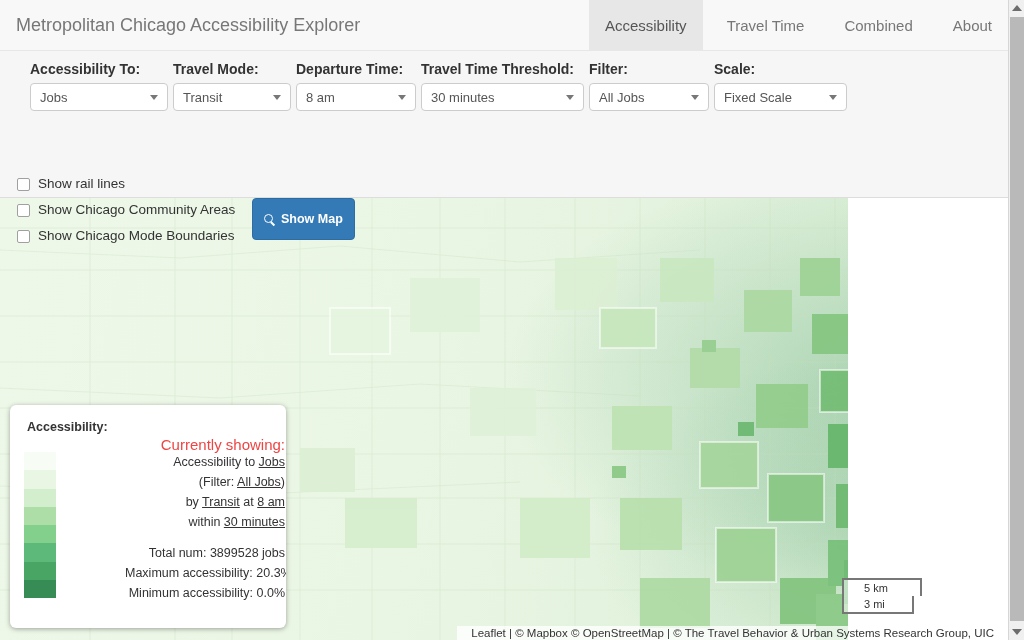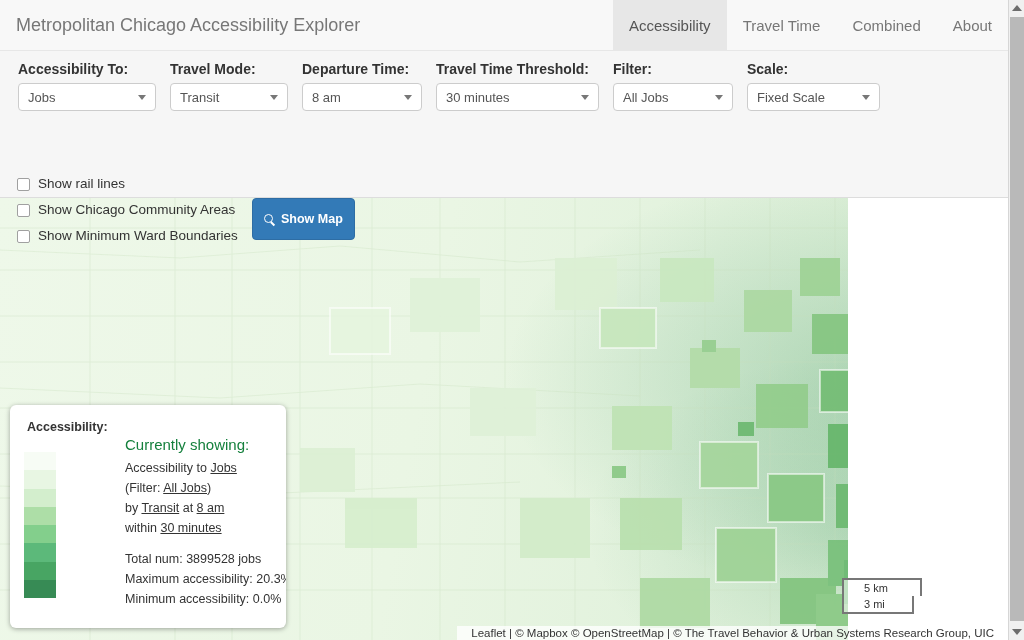--- a/index.html
+++ b/index.html
@@ -60,20 +60,21 @@
     padding: 0 15px 0 16px;
     font-size: 18px;
     color: #777777;
     white-space: nowrap;
     line-height: 1;
   }
   .nav-tabs {
     margin-left: auto;
     display: flex; align-items: stretch;
     height: 50px;
+    gap: 8px;
   }
   .nav-tab {
     display: flex; align-items: center;
     padding: 0 16px;
     font-size: 15px;
     color: #777777;
     white-space: nowrap;
     cursor: pointer;
     line-height: 1;
   }
@@ -84,23 +85,23 @@
 
   
   .controls {
     position: absolute; top: 51px; left: 0;
     width: 1008px; height: 147px;
     background: #f6f6f6;
     border-bottom: 1px solid #dddddd;
     z-index: 25;
   }
   .ctl-row-selects {
-    position: absolute; top: 11px; left: 18px;
+    position: absolute; top: 11px; left: 30px;
     display: flex; align-items: flex-start;
-    gap: 14px;
+    gap: 5px;
     justify-content: center;
   }
   .ctl-group { display: flex; flex-direction: column; }
   .ctl-label {
     font-size: 14px; font-weight: bold; color: #333333;
     margin-bottom: 6px; white-space: nowrap;
     line-height: 1.1;
   }
   .sel {
     position: relative;
@@ -263,20 +264,21 @@
   
   .legend {
     position: absolute;
     left: 10px; top: 405px;
     width: 276px; height: 223px;
     background: #ffffff;
     border-radius: 6px;
     box-shadow: 0 1px 5px rgba(0,0,0,0.35);
     z-index: 50;
     overflow: hidden;
+    text-align: right;
   }
   .legend-title {
     position: absolute; left: 17px; top: 16px;
     font-size: 12.5px; font-weight: bold; color: #333333;
     line-height: 1;
   }
   .swatches {
     position: absolute; left: 14px; top: 47px;
     width: 32px;
   }
@@ -290,22 +292,22 @@
   .sw-label {
     height: 18.3px; line-height: 18.3px;
     font-size: 12px; color: #333333;
     white-space: nowrap;
   }
   .showing {
     position: absolute; left: 115px; top: 32px;
     width: 160px;
   }
   .showing-head {
-    font-size: 15px; color: #15803d;
-    line-height: 1; margin-bottom: 6px;
+    font-size: 15px; color: #ef4444;
+    line-height: 1; margin-bottom: 0;
     white-space: nowrap;
   }
   .showing-line {
     font-size: 12.5px; color: #333333;
     line-height: 20px; white-space: nowrap;
   }
   .showing-line u { text-decoration: underline; cursor: pointer; }
   .stats { margin-top: 11px; }
   .stat-line {
     font-size: 12.5px; color: #333333;
@@ -385,21 +387,21 @@
       <div class="chk-row">
         <span class="chk-box"></span>
         <span class="chk-label">Show rail lines</span>
       </div>
       <div class="chk-row">
         <span class="chk-box"></span>
         <span class="chk-label">Show Chicago Community Areas</span>
       </div>
       <div class="chk-row">
         <span class="chk-box"></span>
-        <span class="chk-label">Show Minimum Ward Boundaries</span>
+        <span class="chk-label">Show Chicago Mode Boundaries</span>
       </div>
     </div>
 
     <div class="show-map-btn">
       <span class="mag"></span>
       <span>Show Map</span>
     </div>
 
   </div>
 

